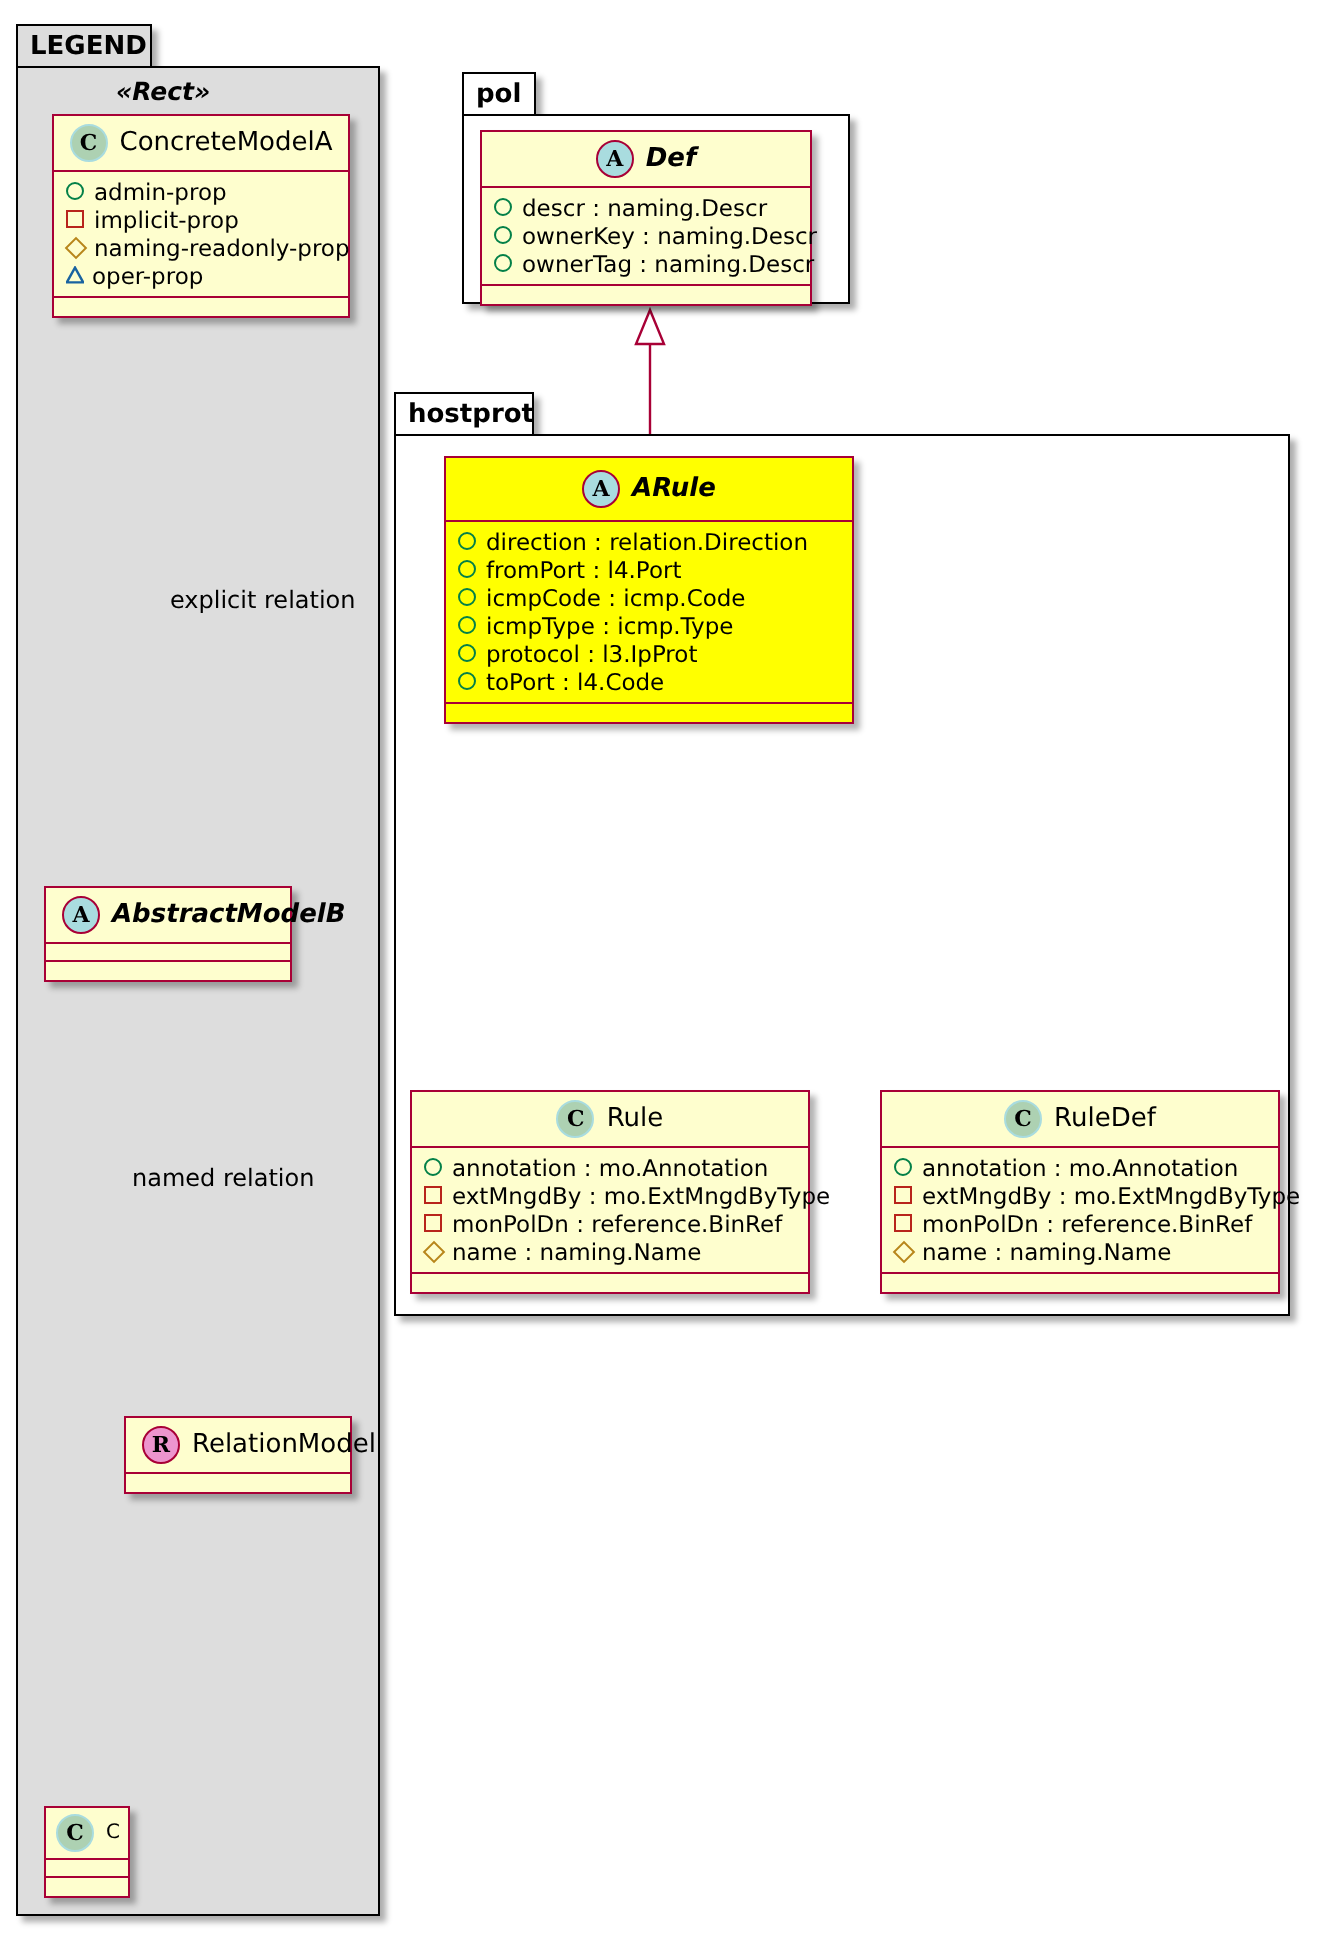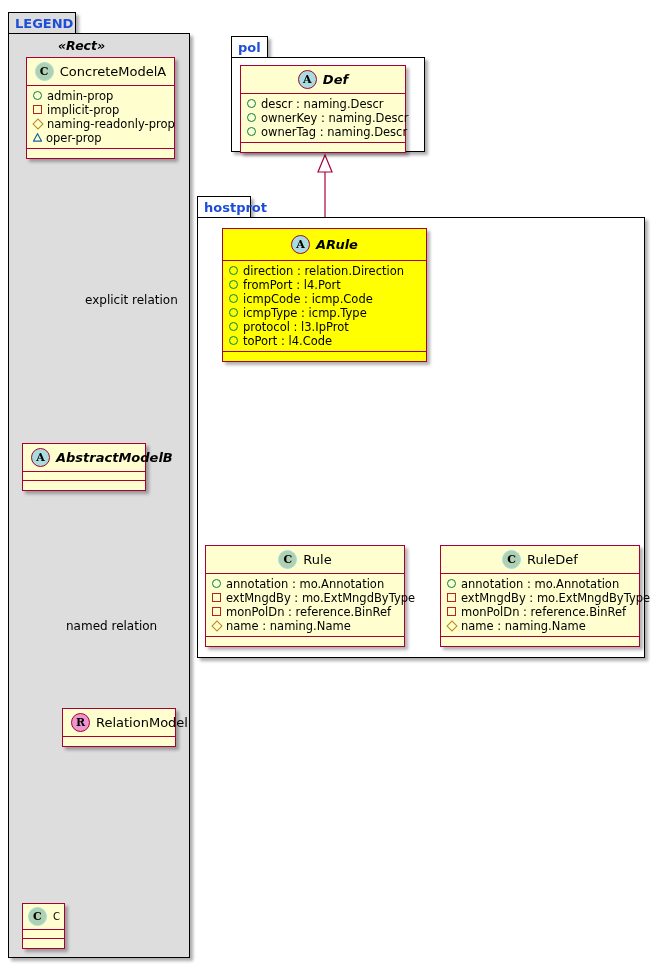--- a/index.html
+++ b/index.html
@@ -33,21 +33,21 @@
     top: 0;
     height: 22px;
     border: 1.5px solid #000000;
     border-bottom: none;
     box-sizing: border-box;
     display: flex;
     align-items: center;
     padding: 0 6px;
     font-size: 13px;
     font-weight: bold;
-    color: #1d4ed8;
+    color: #000000;
     line-height: 1;
     white-space: nowrap;
   }
   .pkg-tab-corner {
     position: absolute;
     width: 0; height: 0;
     pointer-events: none;
   }
   .pkg-body {
     position: absolute;
@@ -265,21 +265,21 @@
 
   <div class="cls" style="left:22px; top:443px; width:124px;">
     <div class="cls-header left">
       <span class="badge badge-A">A</span>
       <span class="cls-name italic">AbstractModelB</span>
     </div>
     <div class="cls-attrs empty"></div>
     <div class="cls-footer"></div>
   </div>
 
-  <div class="edge-label" style="left:66px; top:619px;text-align:right;">named relation</div>
+  <div class="edge-label" style="left:66px; top:582px;text-align:right;">named relation</div>
 
   <div class="cls" style="left:62px; top:708px; width:114px;">
     <div class="cls-header left">
       <span class="badge badge-R">R</span>
       <span class="cls-name">RelationModel</span>
     </div>
     <div class="cls-footer"></div>
   </div>
 
   <div class="cls" style="left:22px; top:903px; width:43px;">
@@ -317,21 +317,21 @@
         </div>
         <div class="attr">
           <span><span class="vis vis-circle"></span></span>
           <span class="attr-txt">ownerTag : naming.Descr</span>
         </div>
       </div>
     <div class="cls-footer"></div>
   </div>
 
   <div class="pkg pkg-plain" style="left:197px; top:196px; width:448px; height:462px;">
-    <div class="pkg-tab shadow" style="left:0; top:0; width:54px;">
+    <div class="pkg-tab shadow" style="left:0; top:0; width:70px;">
       <span>hostprot</span>
     </div>
     <svg class="pkg-tab-corner" width="16" height="24" style="left:68px; top:0;">
       <polygon points="0,0 14,22 0,22" fill="#FFFFFF" stroke="#000000" stroke-width="1.5"></polygon>
     </svg>
     <div class="pkg-body shadow" style="left:0; top:21px; width:448px; height:441px;"></div>
   </div>
 
   <div class="cls hl" style="left:222px; top:228px; width:205px;">
     <div class="cls-header" style="padding:6px 8px;">

